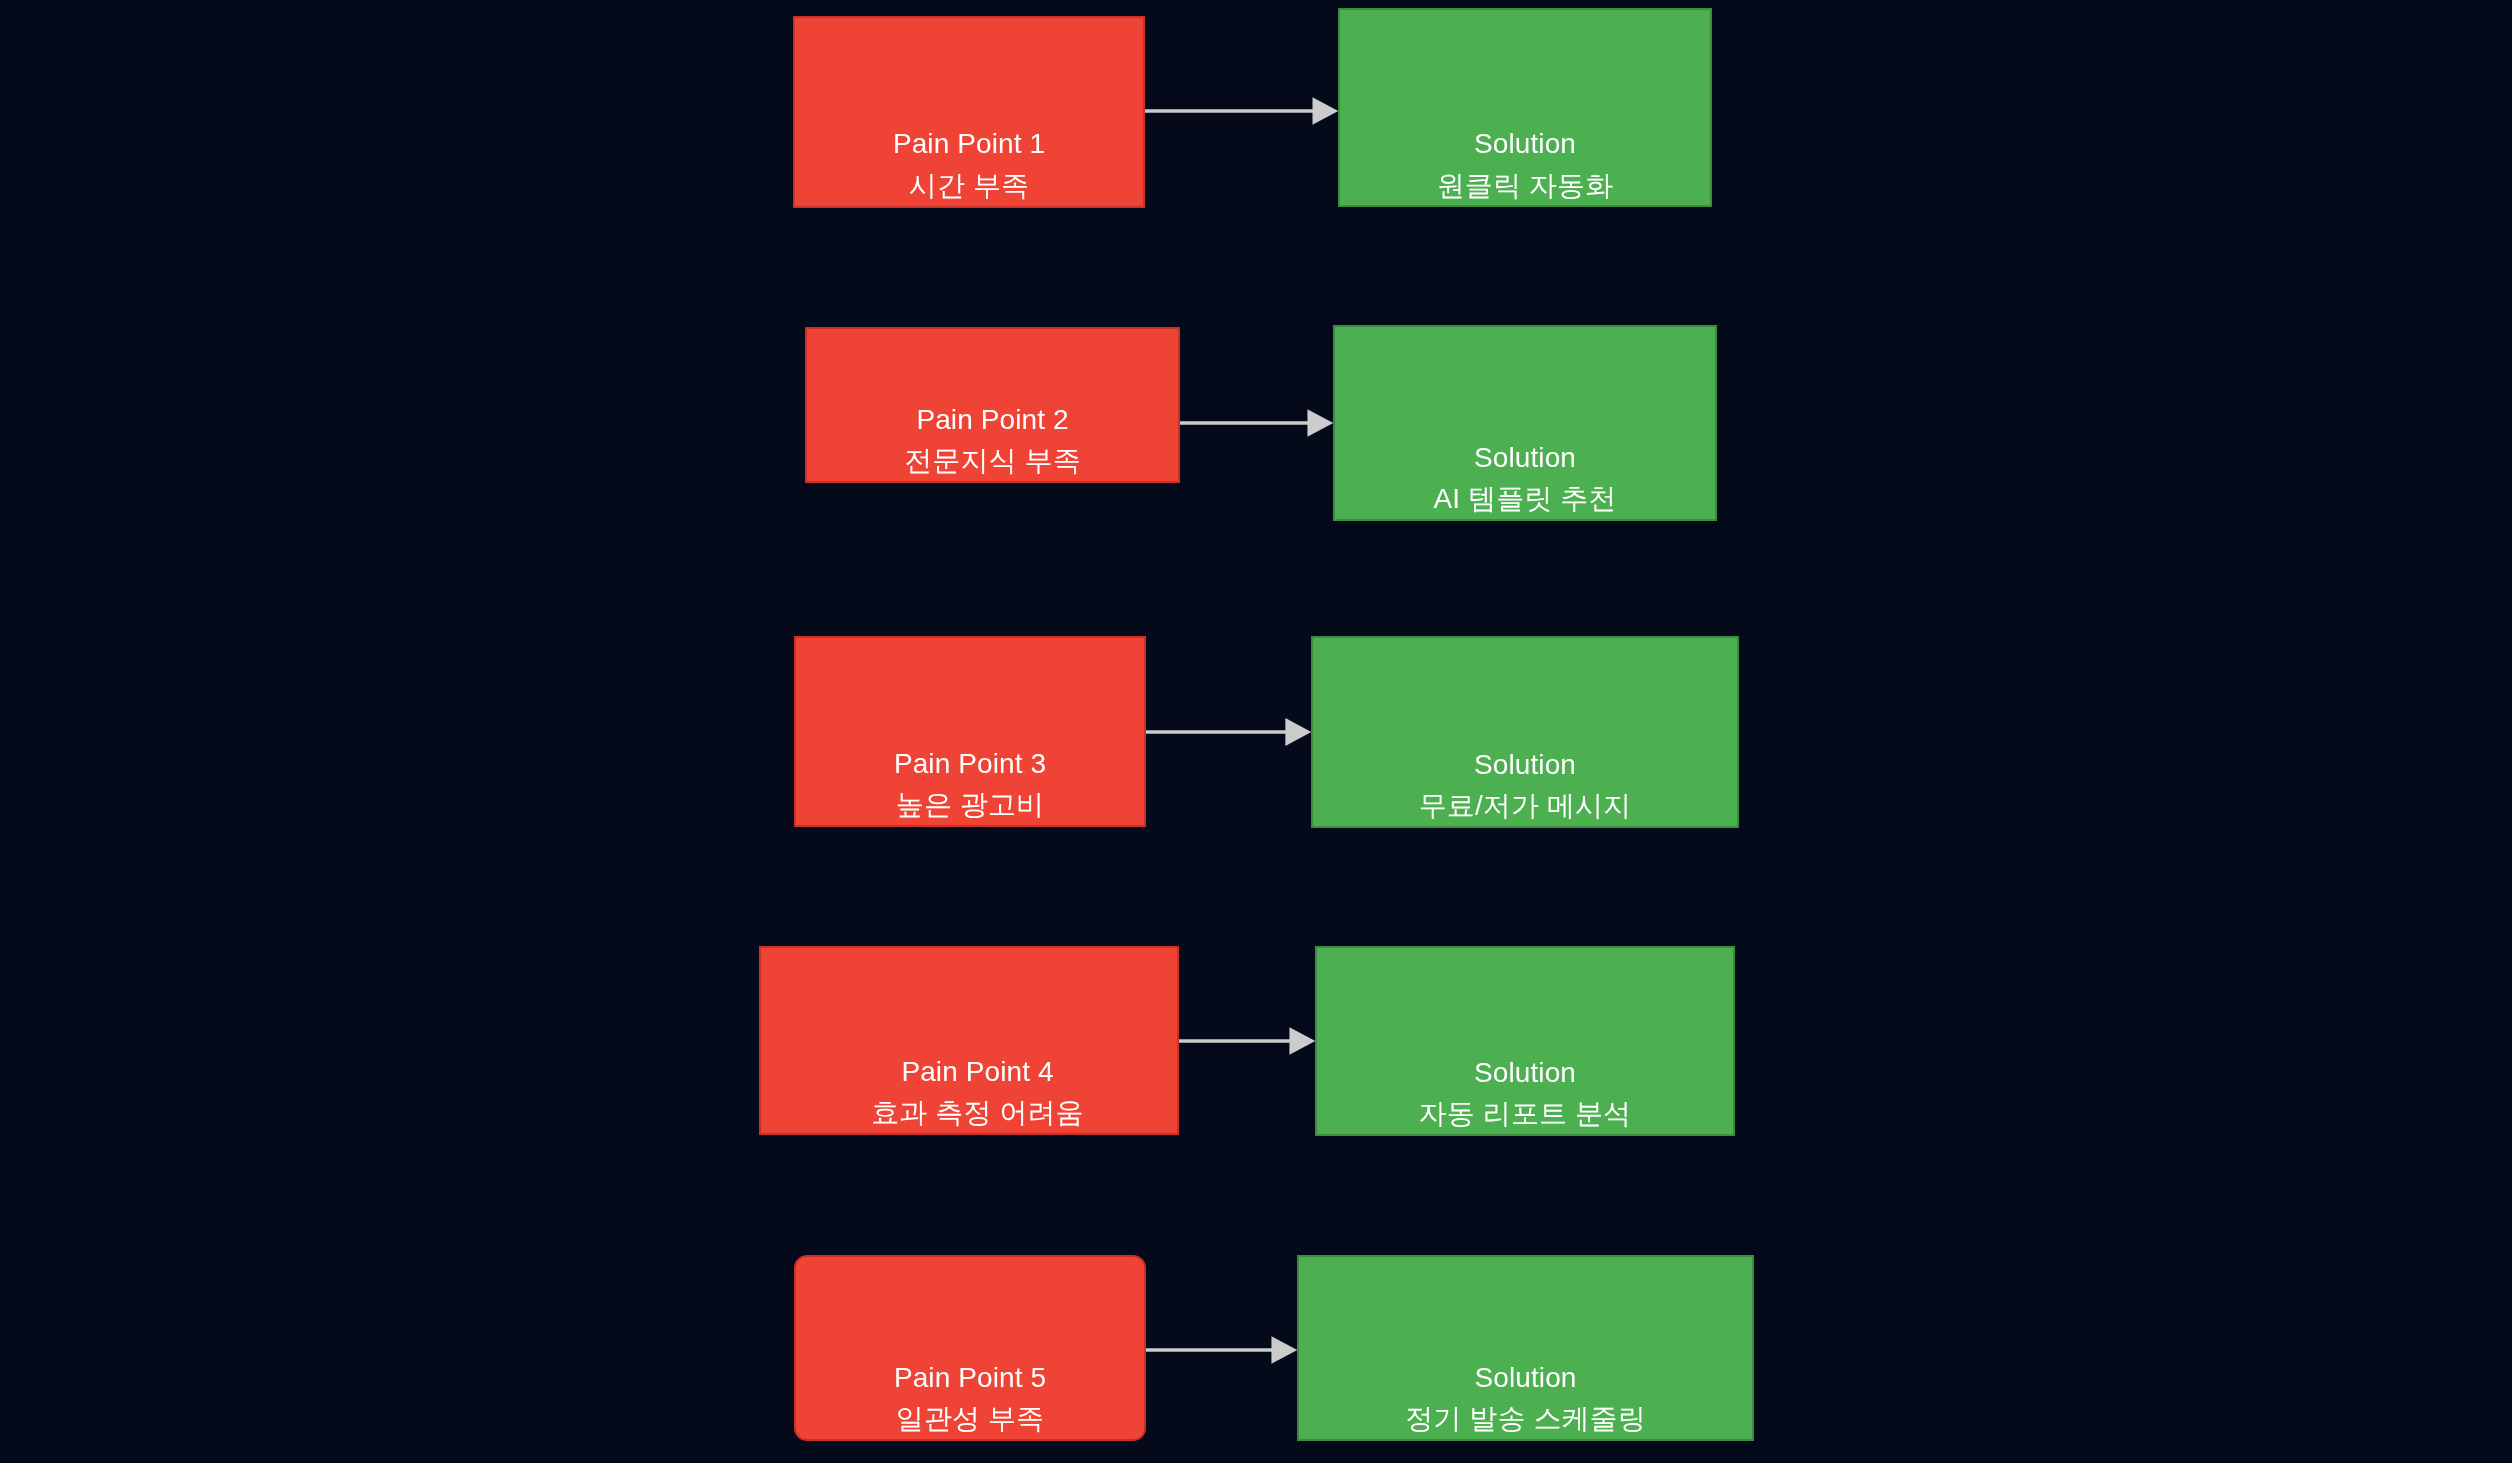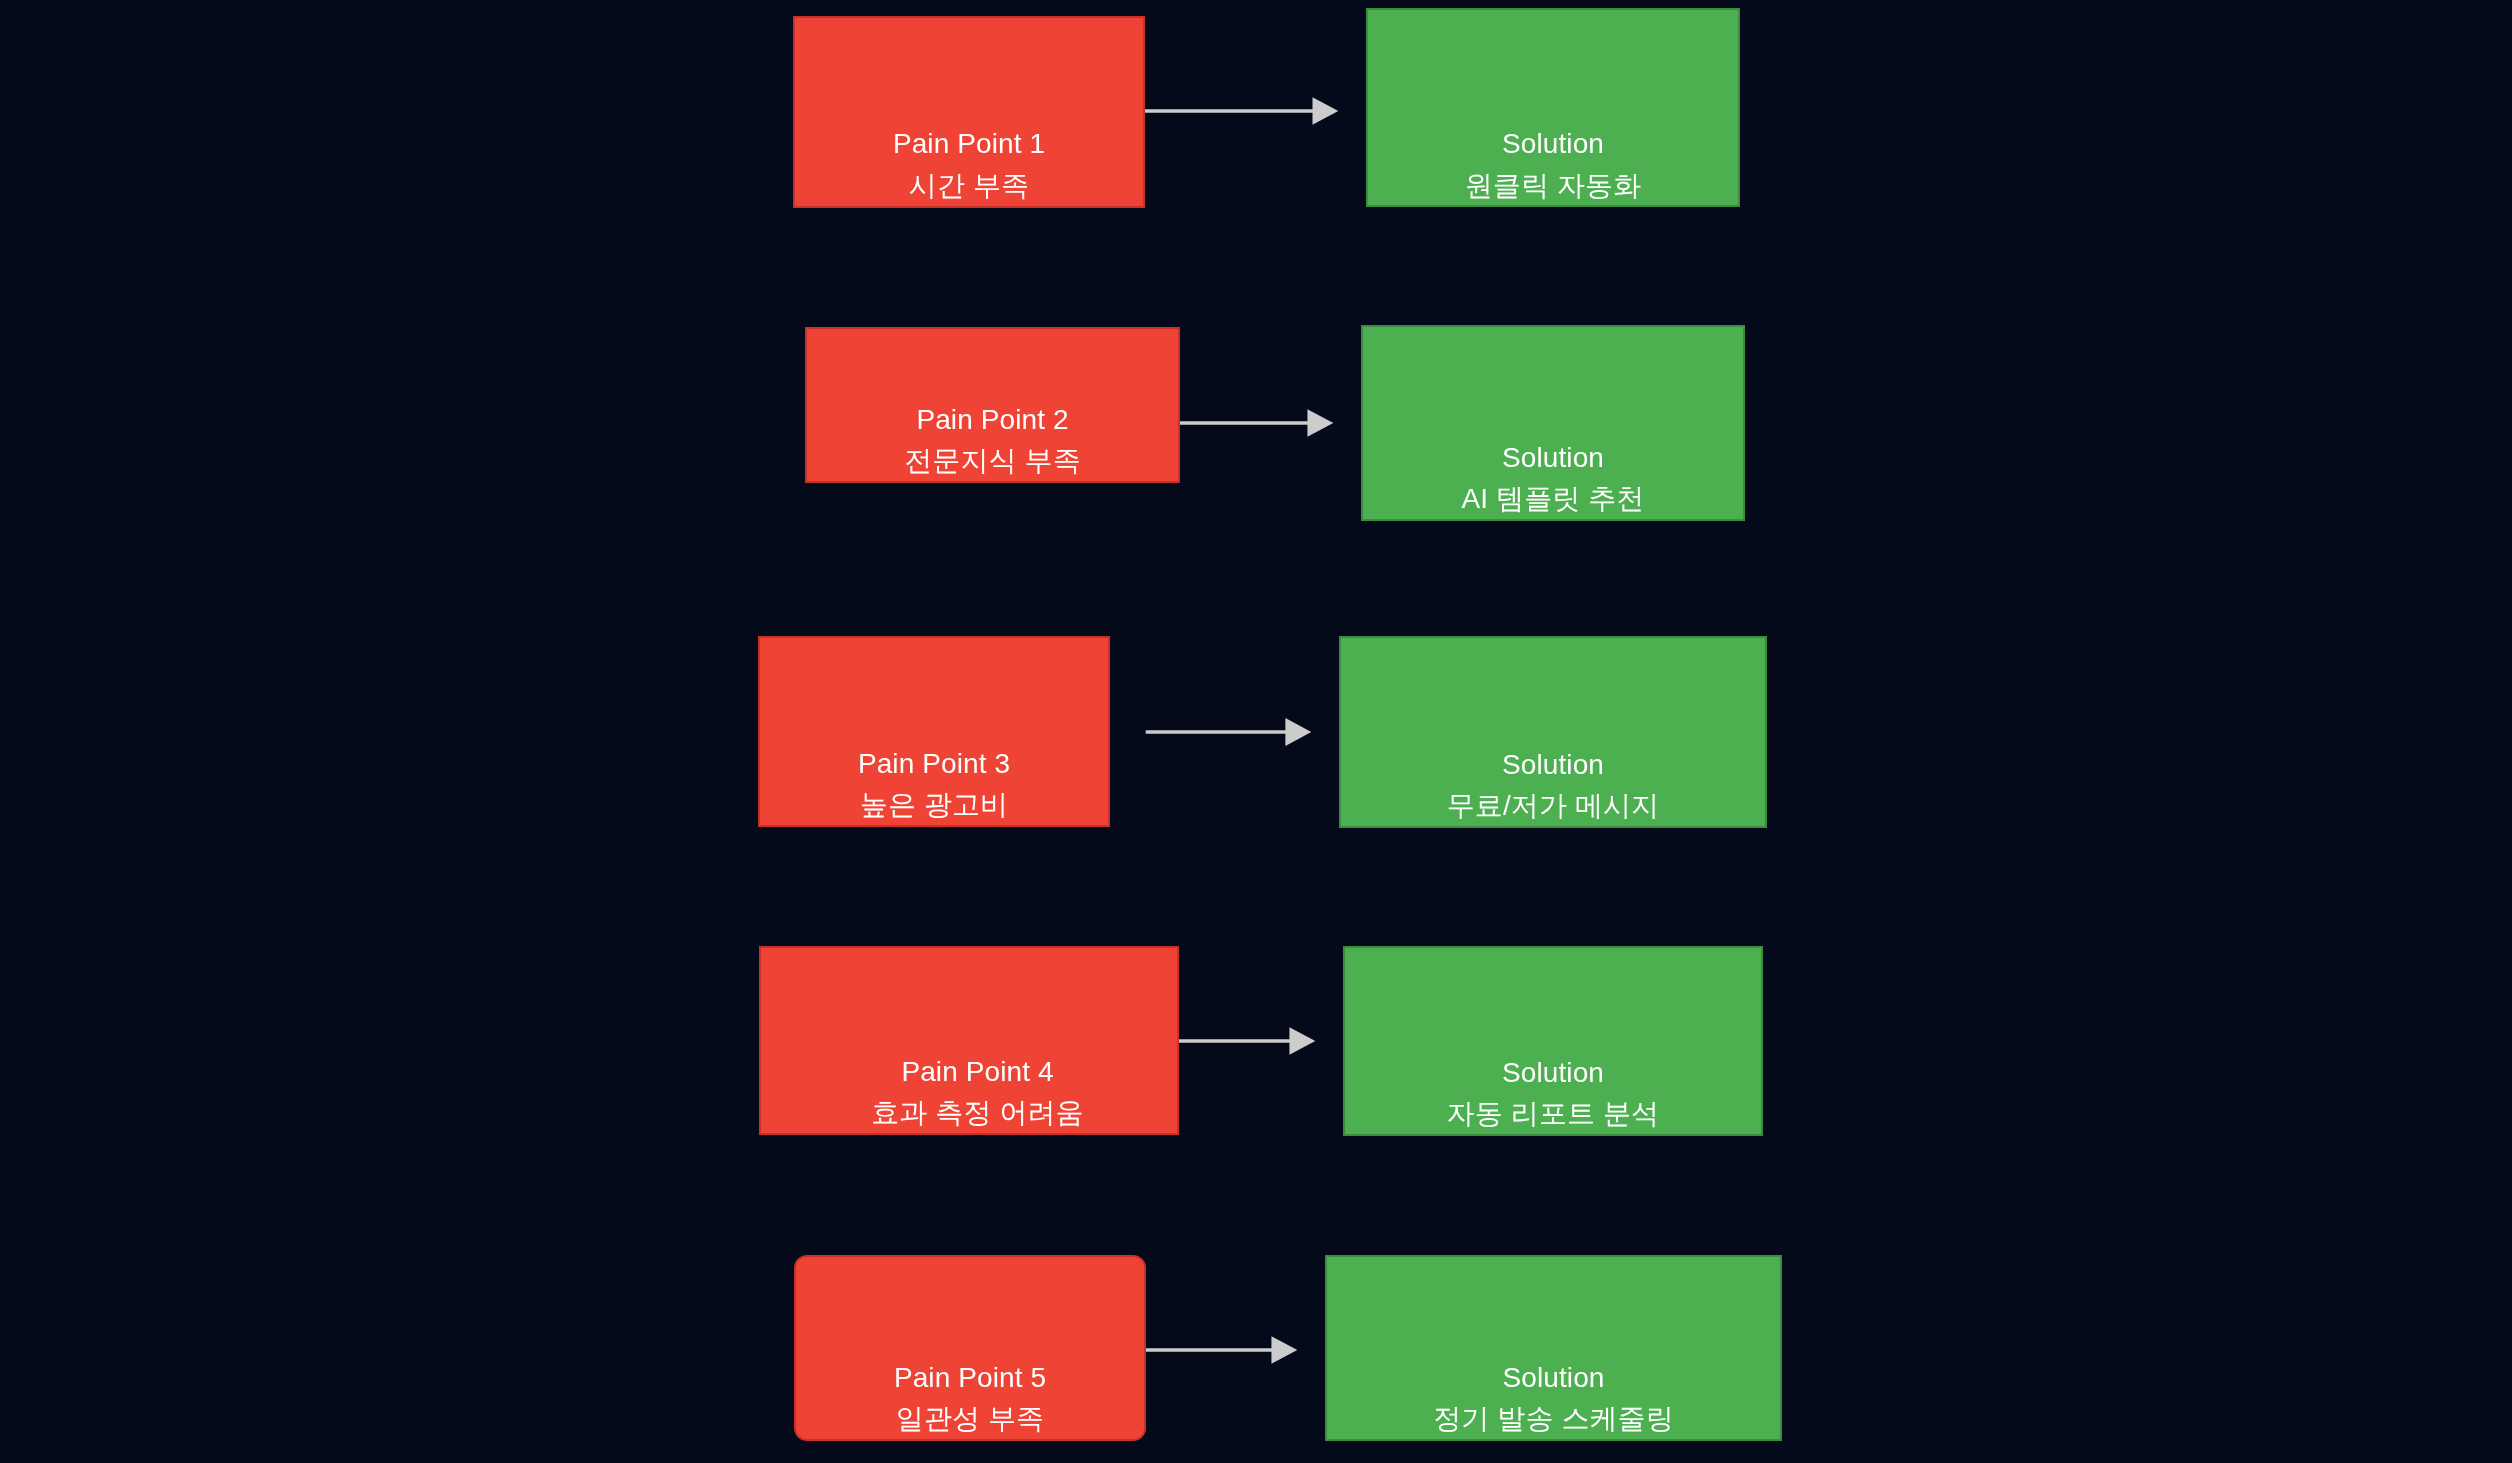--- a/index.html
+++ b/index.html
@@ -48,21 +48,20 @@
   .node .node-line.line-title {
     margin-bottom: 1.8px;
   }
   .pain-node {
     background: #ef4435;
     border-color: #c9302c;
   }
   .solution-node {
     background: #4caf50;
     border-color: #3d8b40;
-    margin-left: 28px;
   }
   .connector {
     position: absolute;
     overflow: visible;
   }
   .connector svg {
     display: block;
     overflow: visible;
   }
 </style>
@@ -102,21 +101,21 @@
         <span class="node-line line-detail">AI 템플릿 추천</span>
       </div>
     </div>
     <div class="flow-row">
       <div class="connector" style="left: 1142px; top: 719px; width: 173px; height: 26px;">
         <svg width="173" height="26" viewBox="0 0 187 28">
           <line x1="4" y1="14" x2="157" y2="14" stroke="#cccccc" stroke-width="4"></line>
           <polygon points="155,-1 183,14 155,29" fill="#cccccc"></polygon>
         </svg>
       </div>
-      <div class="node pain-node" style="left: 758px; top: 636px; width: 352px; height: 191px;">
+      <div class="node pain-node" style="left: 794px; top: 636px; width: 352px; height: 191px;">
         <span class="node-line line-title">Pain Point 3</span>
         <span class="node-line line-detail">높은 광고비</span>
       </div>
       <div class="node solution-node" style="left: 1311px; top: 636px; width: 428px; height: 192px;">
         <span class="node-line line-title">Solution</span>
         <span class="node-line line-detail">무료/저가 메시지</span>
       </div>
     </div>
     <div class="flow-row">
       <div class="connector" style="left: 1175px; top: 1028px; width: 144px; height: 26px;">

